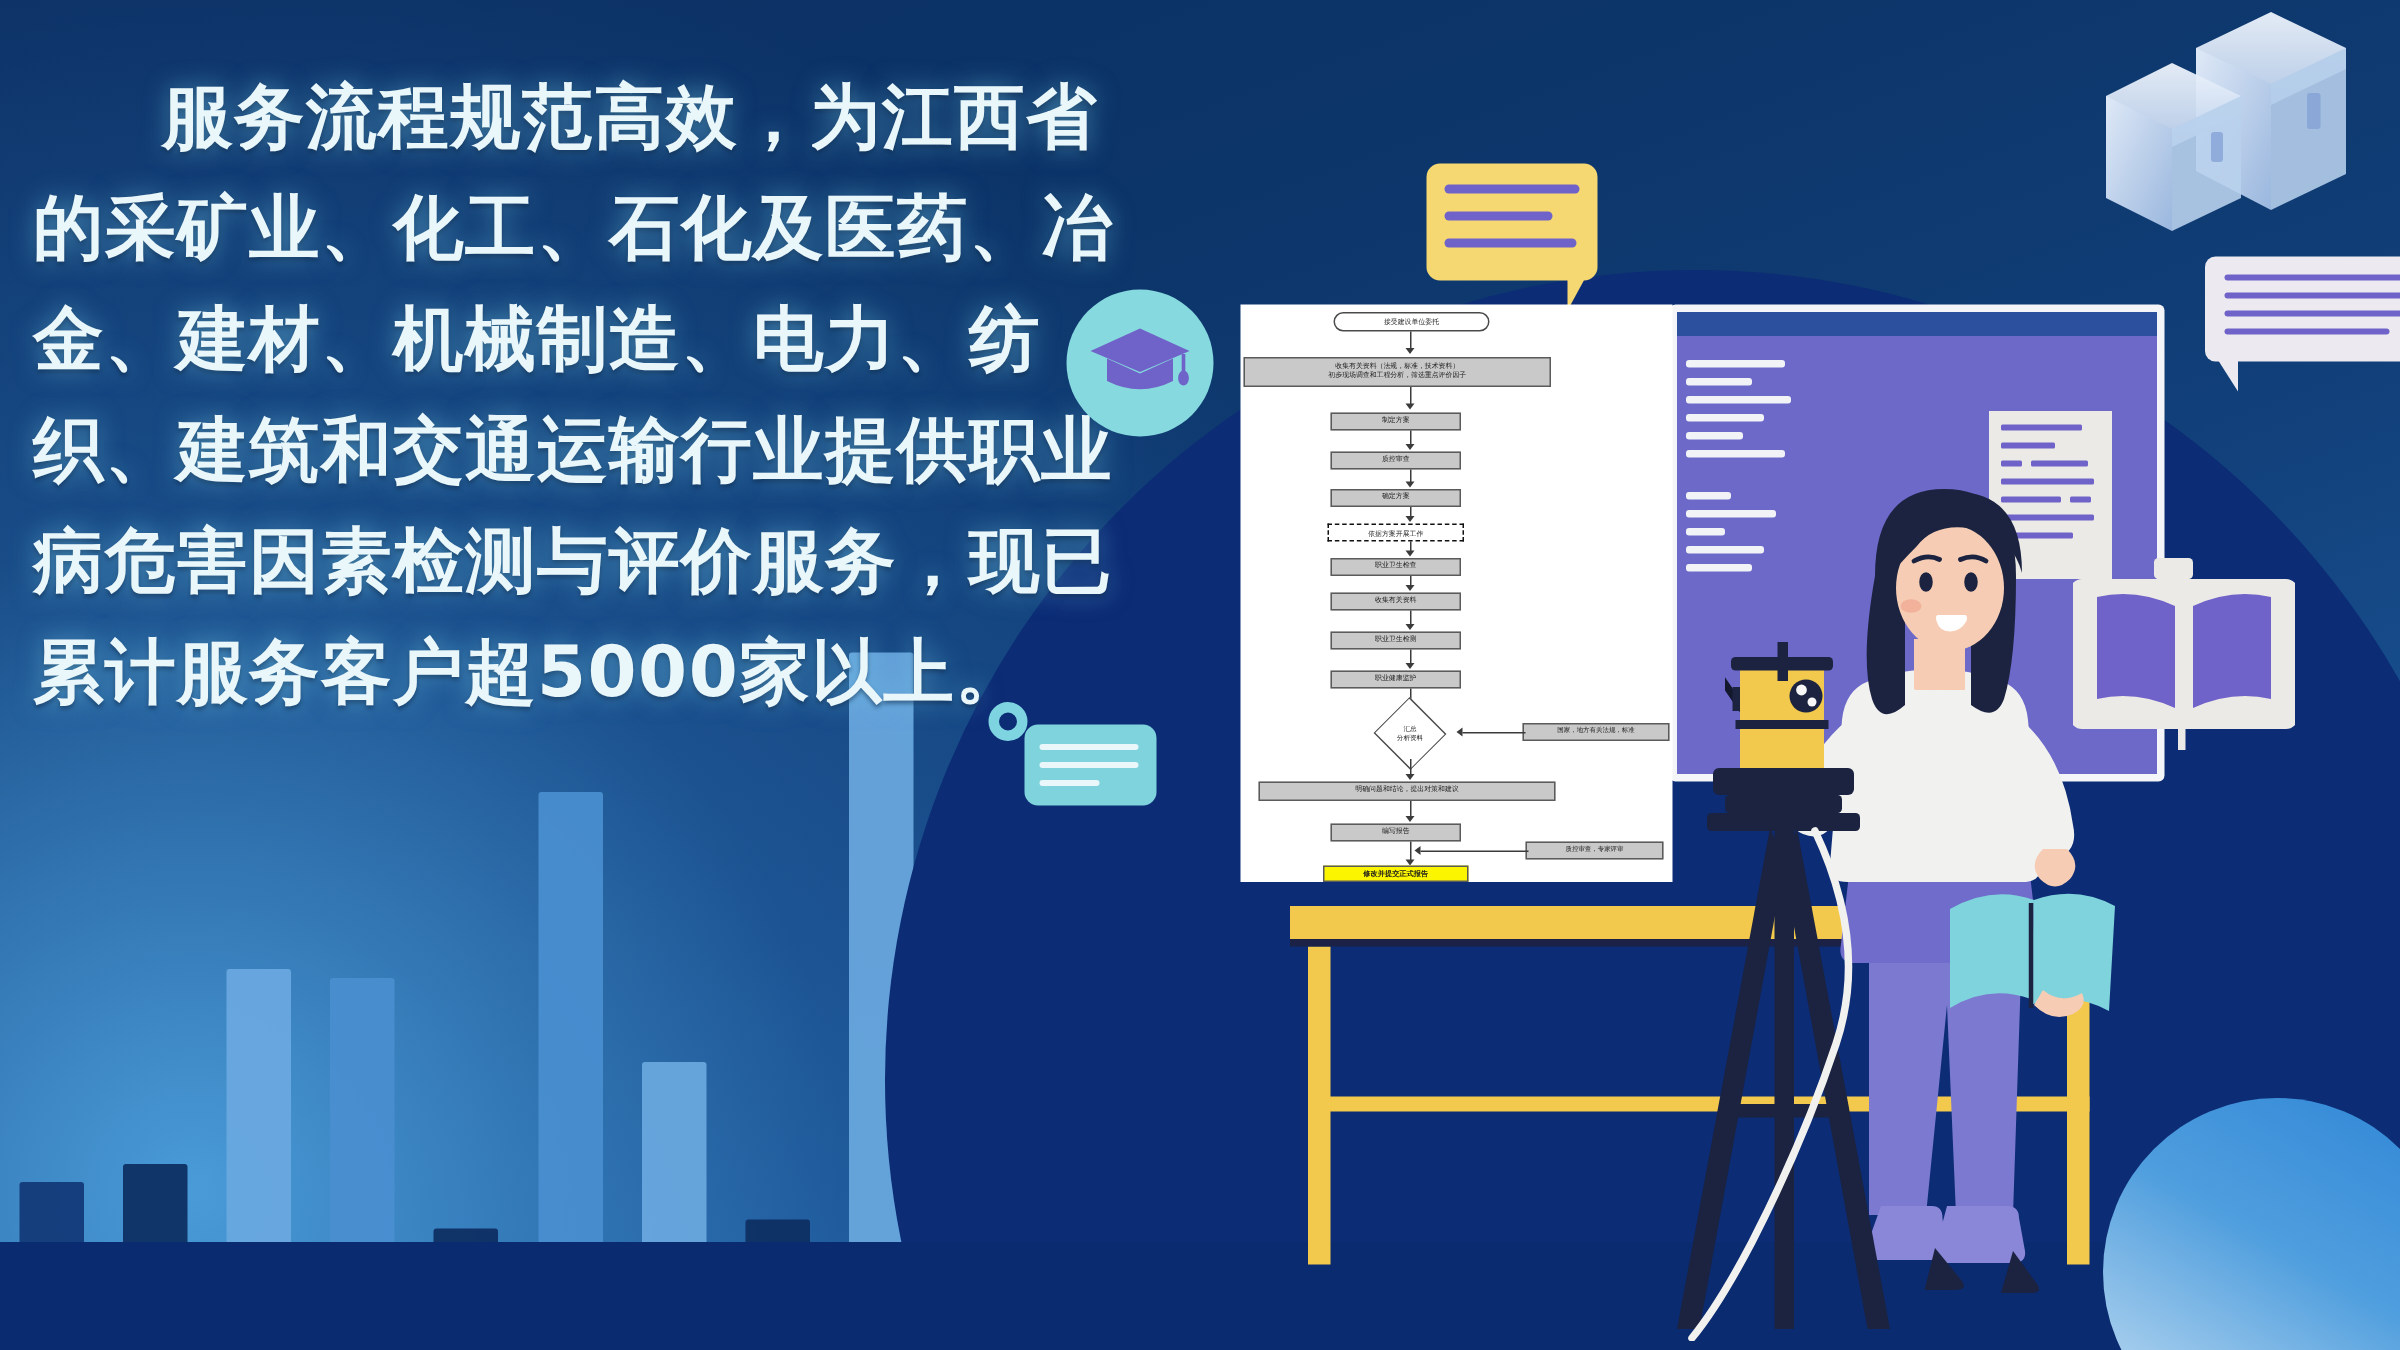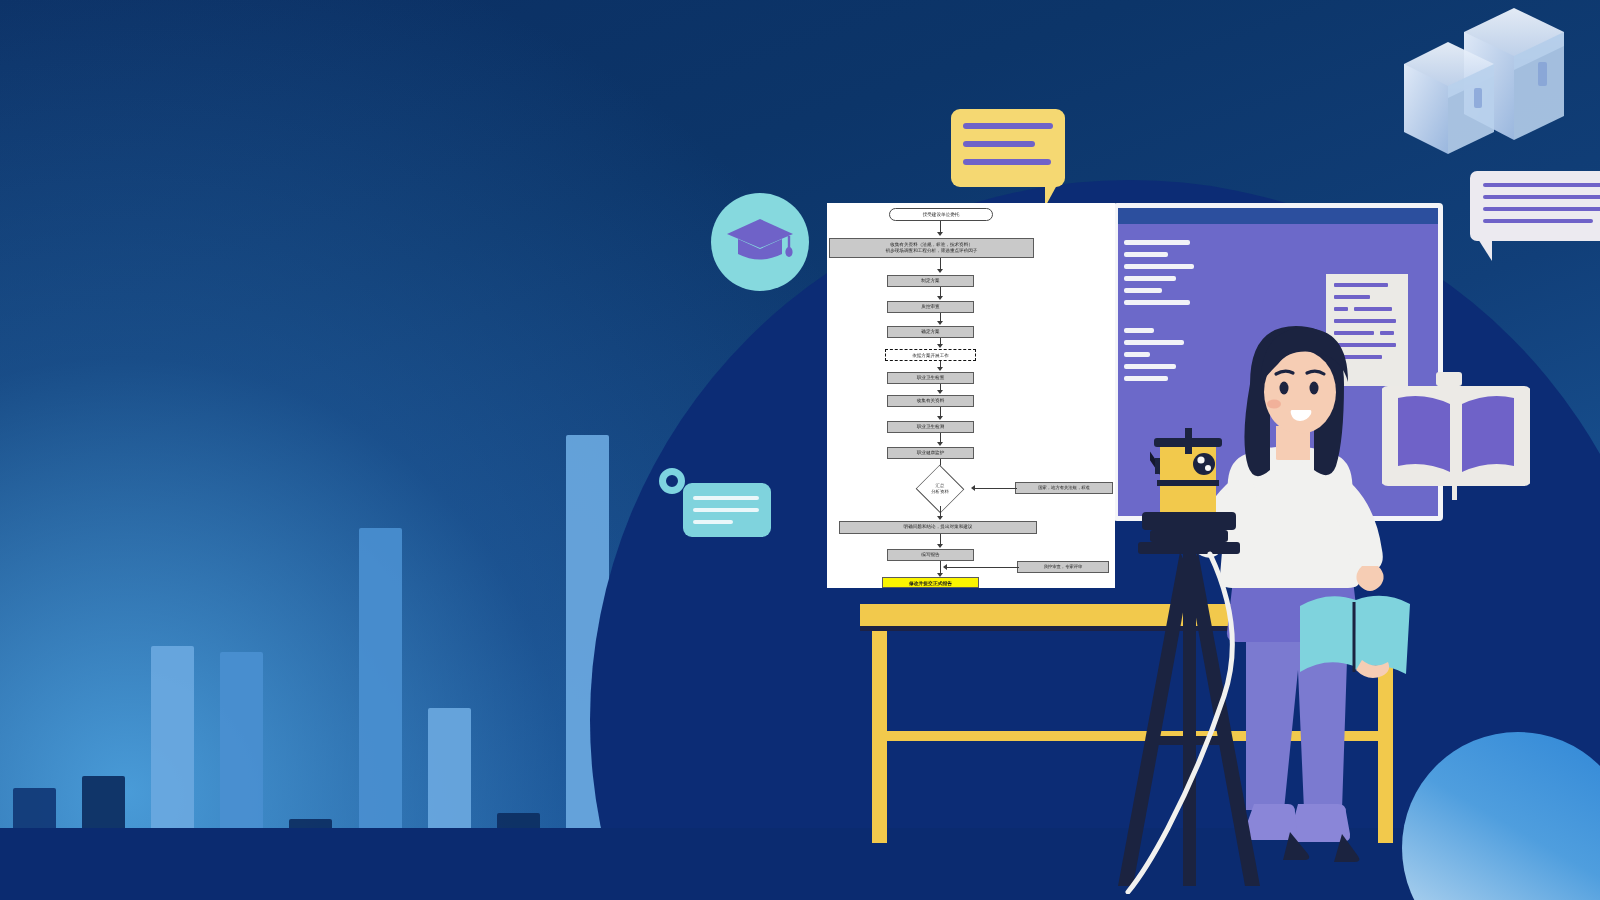--- a/index.html
+++ b/index.html
@@ -250,20 +250,21 @@
       <div class="bar" style="left: 704px; width: 43px; height: 174px; background: rgb(14, 47, 99); opacity: 0.95;"></div>
     </div>
 
   <div class="navy-blob2"></div>
   <div class="purple-blob"></div>
   <div class="navy-blob"></div>
   <div class="purple-blob-mask"></div>
   <div class="blue-circle"></div>
   <div class="tiny-ring"></div>
 
+  <div class="headline">服务流程规范高效，为江西省的采矿业、化工、石化及医药、冶金、建材、机械制造、电力、纺织、建筑和交通运输行业提供职业病危害因素检测与评价服务，现已累计服务客户超5000家以上。</div>
 
   <div class="cap-badge">
     <svg width="70" height="50" viewBox="0 0 70 50">
       <path d="M35 2 L68 17 L35 31 L2 17 Z" fill="#6f62c8"></path>
       <path d="M13 22 L13 37 Q35 48 57 37 L57 22 L35 32 Z" fill="#6f62c8"></path>
       <path d="M64 19 L64 32" stroke="#6f62c8" stroke-width="2.4" fill="none"></path>
       <ellipse cx="64" cy="35" rx="3.6" ry="5" fill="#6f62c8"></ellipse>
     </svg>
   </div>
 

